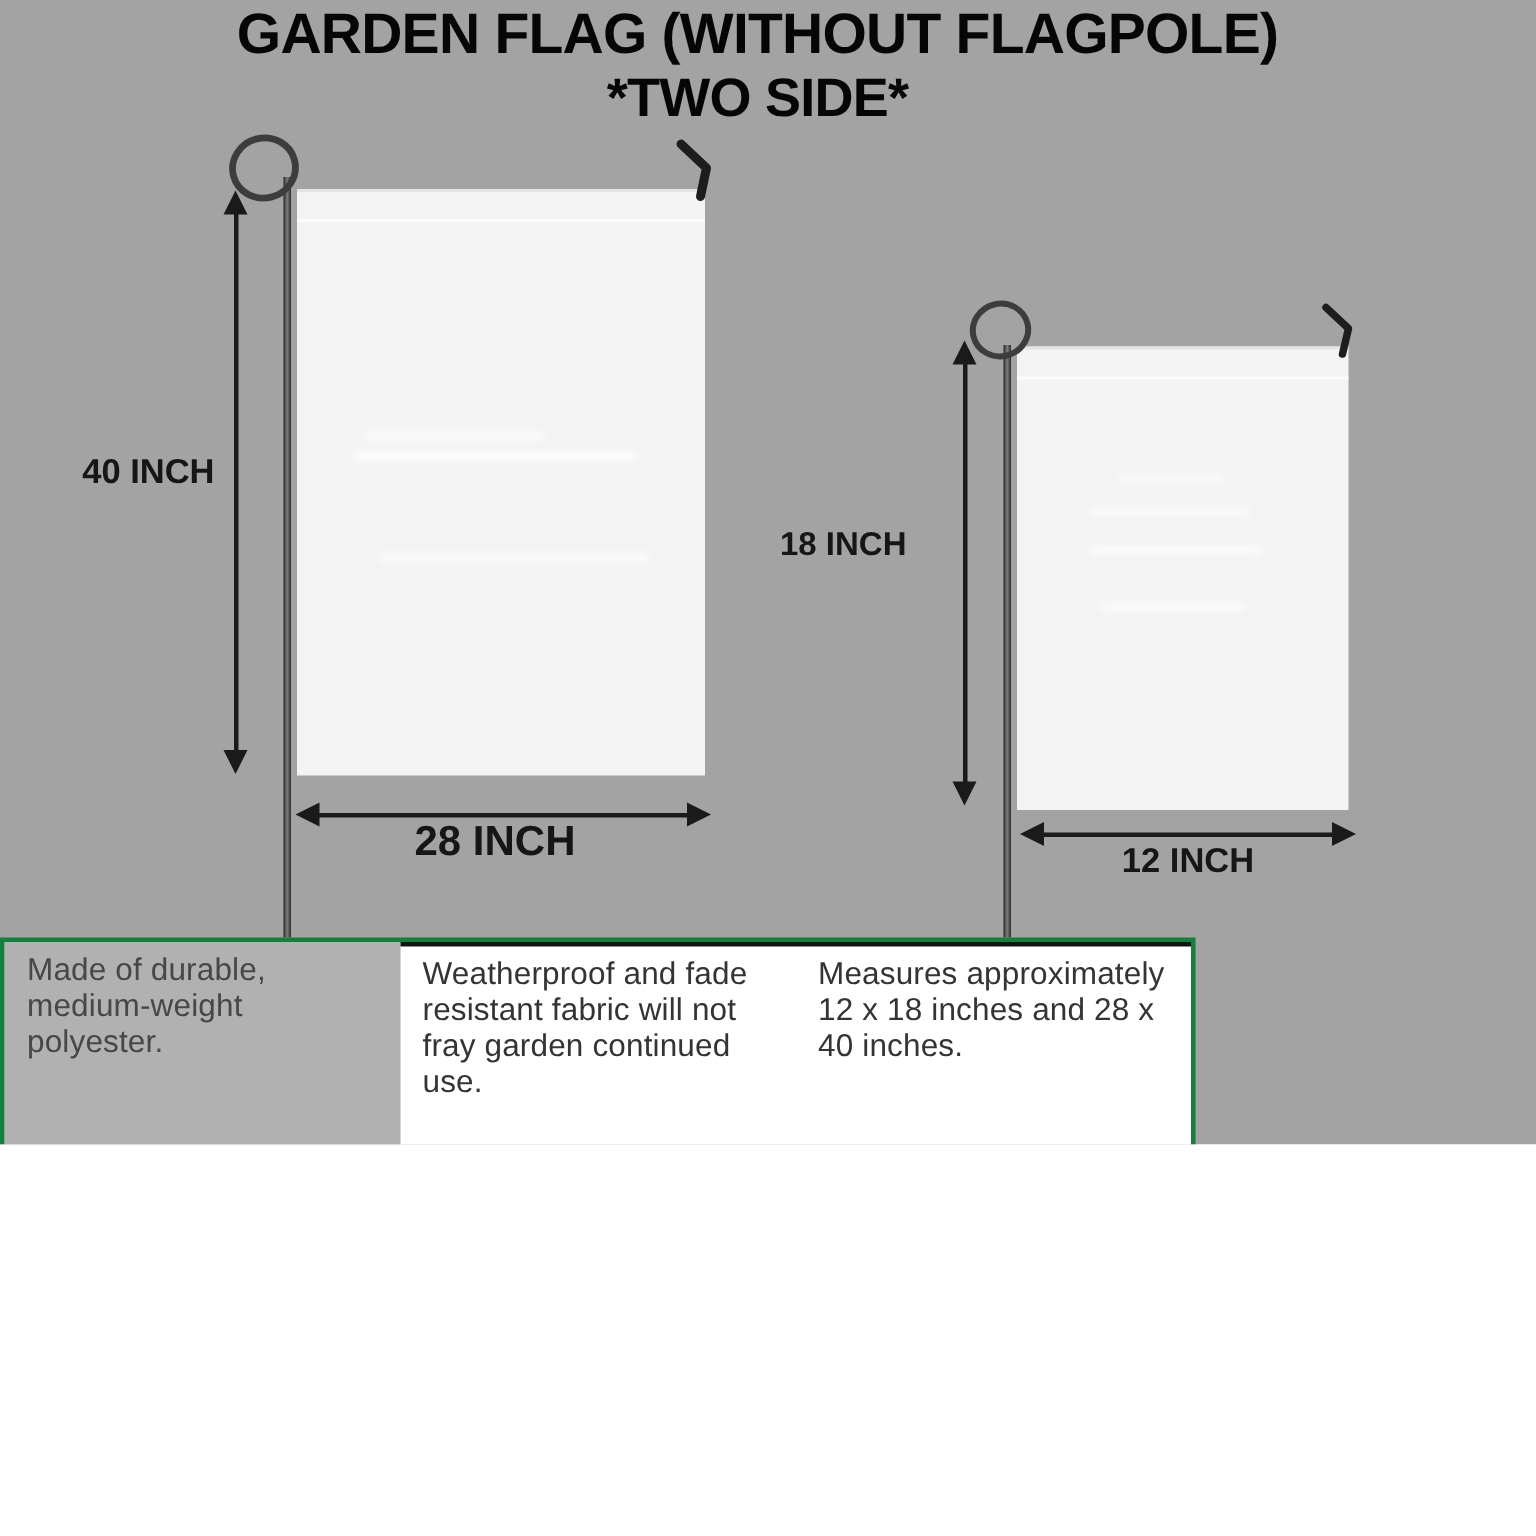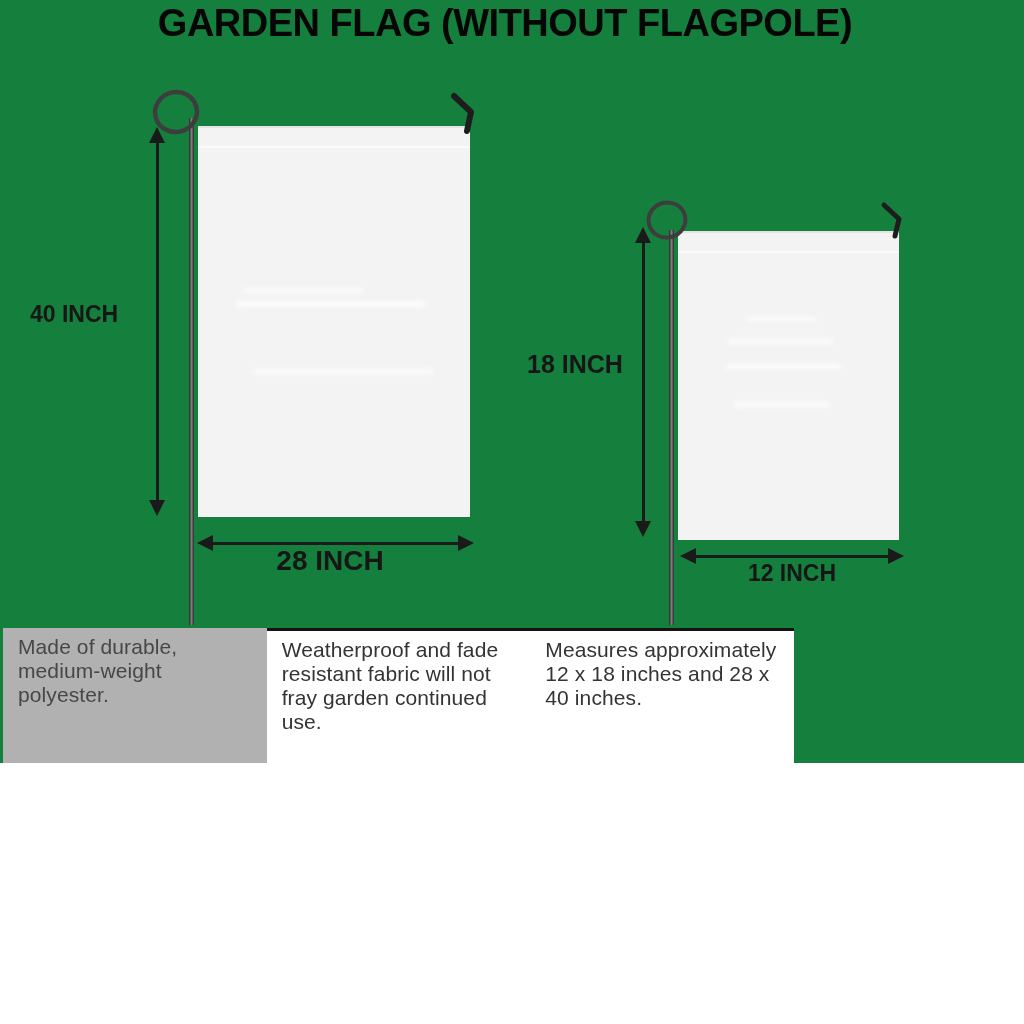--- a/index.html
+++ b/index.html
@@ -1,17 +1,17 @@
 <!DOCTYPE html>
 <html><head>
 <meta charset="utf-8">
 <style>
   html,body{margin:0;padding:0;background:#ffffff;}
   .canvas{
-    position:relative;width:1024px;height:763px;background:#15803d;overflow:hidden;
+    position:relative;width:1024px;height:763px;background:#a3a3a3;overflow:hidden;
     font-family:"Liberation Sans", sans-serif;
   }
 
   
   .title-block{position:absolute;top:4px;left:0;width:1010px;text-align:center;color:#060606;}
   .title-line1{font-size:38px;font-weight:800;letter-spacing:-0.5px;line-height:1.05;}
   .title-line2{font-size:36px;font-weight:800;letter-spacing:-0.5px;line-height:1.05;margin-top:2px;}
 
   
   .flag{position:absolute;background:#f3f3f3;border-top:2px solid #e4e4e4;}
@@ -39,22 +39,22 @@
   .h-arrow .shaft{position:absolute;top:6.5px;left:10px;right:10px;height:3px;background:#1a1a1a;}
   .h-arrow .head-left{position:absolute;left:0;top:0;width:0;height:0;
     border-top:8px solid transparent;border-bottom:8px solid transparent;border-right:16px solid #1a1a1a;}
   .h-arrow .head-right{position:absolute;right:0;top:0;width:0;height:0;
     border-top:8px solid transparent;border-bottom:8px solid transparent;border-left:16px solid #1a1a1a;}
   .h-arrow-large{left:197px;top:535px;width:277px;}
   .h-arrow-small{left:680px;top:548px;width:224px;}
 
   
   .dim-label{position:absolute;font-weight:700;color:#161616;}
-  .dim-40{left:30px;top:301px;width:113px;font-size:23px;}
-  .dim-18{left:520px;top:350px;width:110px;text-align:center;font-size:25px;}
+  .dim-40{left:30px;top:301px;width:113px;text-align:right;font-size:23px;}
+  .dim-18{left:520px;top:350px;width:110px;text-align:left;font-size:22px;}
   .dim-28{left:230px;top:545px;width:200px;text-align:center;font-size:28px;}
   .dim-12{left:692px;top:560px;width:200px;text-align:center;font-size:23px;}
 
   
   .hw-overlay{position:absolute;left:0;top:0;width:1024px;height:1024px;pointer-events:none;}
 
   
   .feature-panel{
     position:absolute;left:0;top:625px;width:797px;height:296px;
     box-sizing:border-box;border:3px solid #15803d;
@@ -68,20 +68,21 @@
   .feature-row.gray .feature-text{color:#474747;}
   .feature-row.white .feature-text{color:#343434;}
 </style>
 </head>
 <body>
 
 <div class="canvas">
 
   <div class="title-block">
     <div class="title-line1">GARDEN FLAG (WITHOUT FLAGPOLE)</div>
+    <div class="title-line2">*TWO SIDE*</div>
   </div>
 
   <div class="flag flag-large">
     <div class="sleeve-line"></div>
     <div class="wrinkle" style="left:45px;top:160px;width:120px;height:5px;"></div>
     <div class="wrinkle" style="left:37px;top:173px;width:190px;height:6px;"></div>
     <div class="wrinkle" style="left:55px;top:241px;width:180px;height:5px;"></div>
   </div>
   <div class="pole pole-large"></div>
 

